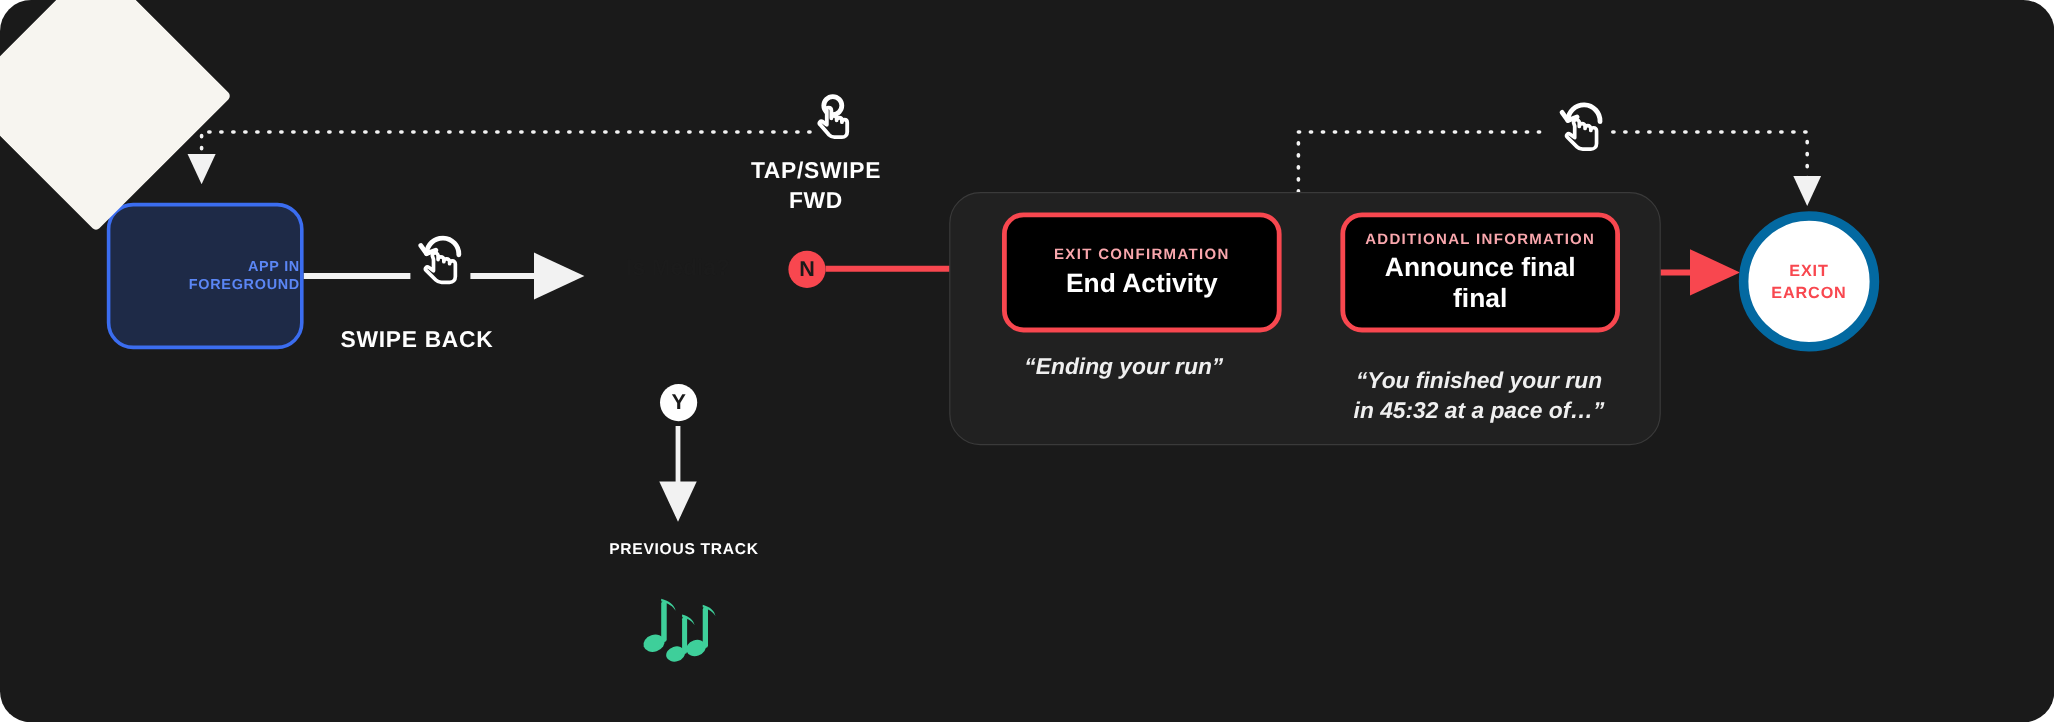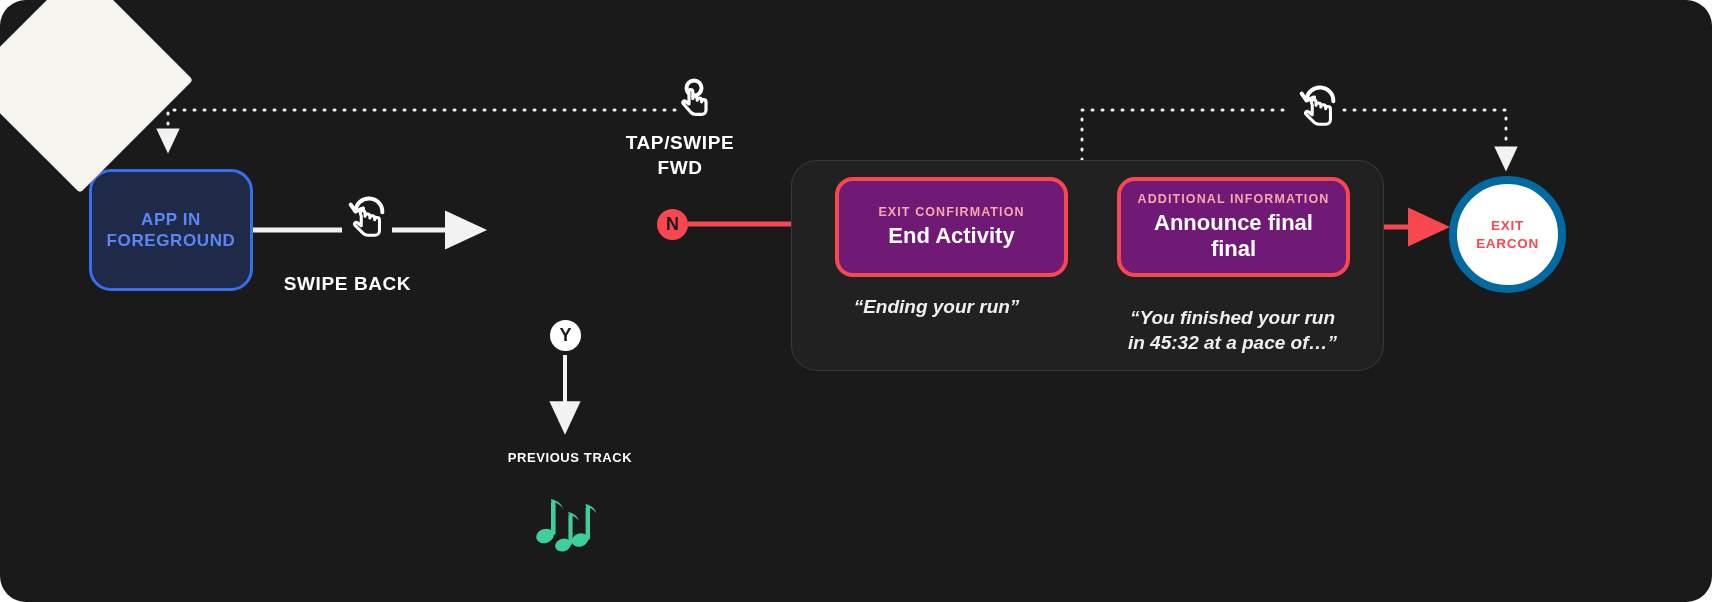--- a/index.html
+++ b/index.html
@@ -11,21 +11,21 @@
   #canvas{position:absolute;inset:0;}
   svg.layer{position:absolute;left:0;top:0;width:1712px;height:602px;pointer-events:none;}
 
   .node{position:absolute;box-sizing:border-box;display:flex;flex-direction:column;
         align-items:center;justify-content:center;text-align:center;}
 
   
   #app-fg{
     left:89px;top:169px;width:164px;height:122px;
     background:#1e2a47;border:3px solid #3b6df0;border-radius:22px;
-    color:#5b86f5;font-size:17px;font-weight:700;letter-spacing:.6px;line-height:1.25;
+    color:#5b86f5;font-size:12px;font-weight:700;letter-spacing:.6px;line-height:1.25;align-items:flex-end;
   }
 
   
   #diamond{
     left:485px;top:144px;width:160px;height:160px;
     background:#f7f5f0;transform:rotate(45deg);border-radius:4px;
   }
   #diamond-label{
     position:absolute;left:485px;top:144px;width:160px;height:160px;
     display:flex;align-items:center;justify-content:center;
@@ -41,21 +41,21 @@
   #badge-y{left:550px;top:320px;background:#ffffff;color:#1a1a1a;}
 
   
   #group-panel{
     position:absolute;left:791px;top:160px;width:591px;height:209px;
     border:1.5px solid #3a3a3a;border-radius:26px;background:#212121;
   }
 
   
   .card{
-    position:absolute;box-sizing:border-box;background:#701a75;
+    position:absolute;box-sizing:border-box;background:#000000;
     border:4px solid #f8474f;border-radius:18px;
     display:flex;flex-direction:column;align-items:center;justify-content:center;
     text-align:center;padding:10px 14px;
   }
   .card-kicker{color:#f9a7ad;font-size:12.5px;font-weight:800;letter-spacing:1.1px;margin-bottom:4px;}
   .card-title{color:#ffffff;font-size:22px;font-weight:700;line-height:1.16;}
   #card-exit{left:835px;top:177px;width:233px;height:100px;}
   #card-info{left:1117px;top:177px;width:233px;height:100px;}
 
   .caption{

